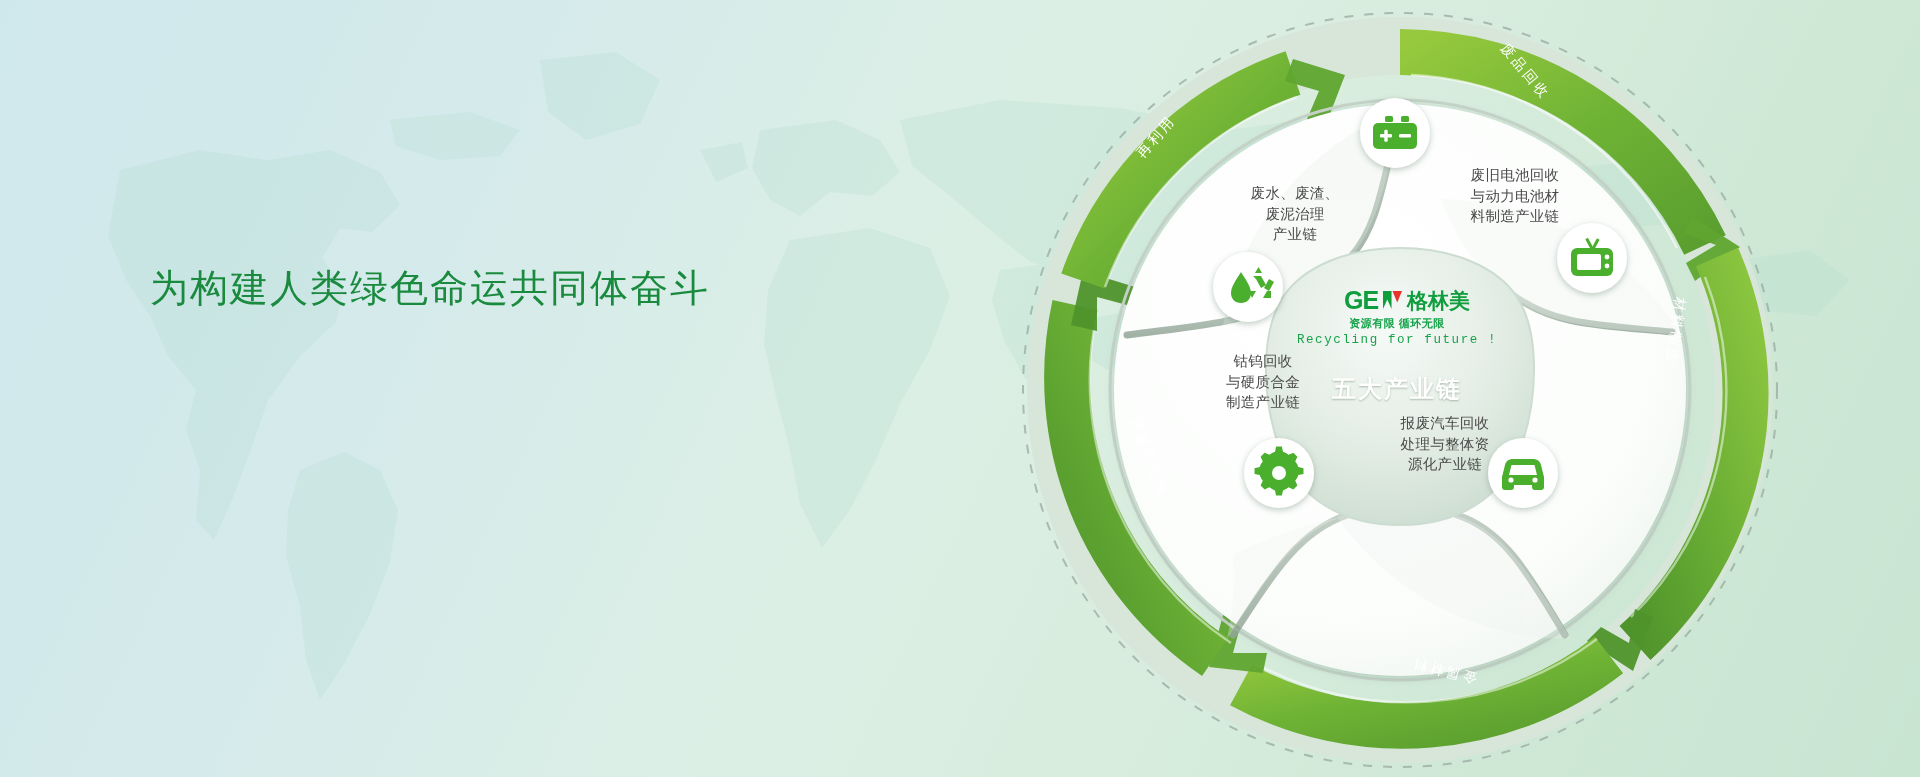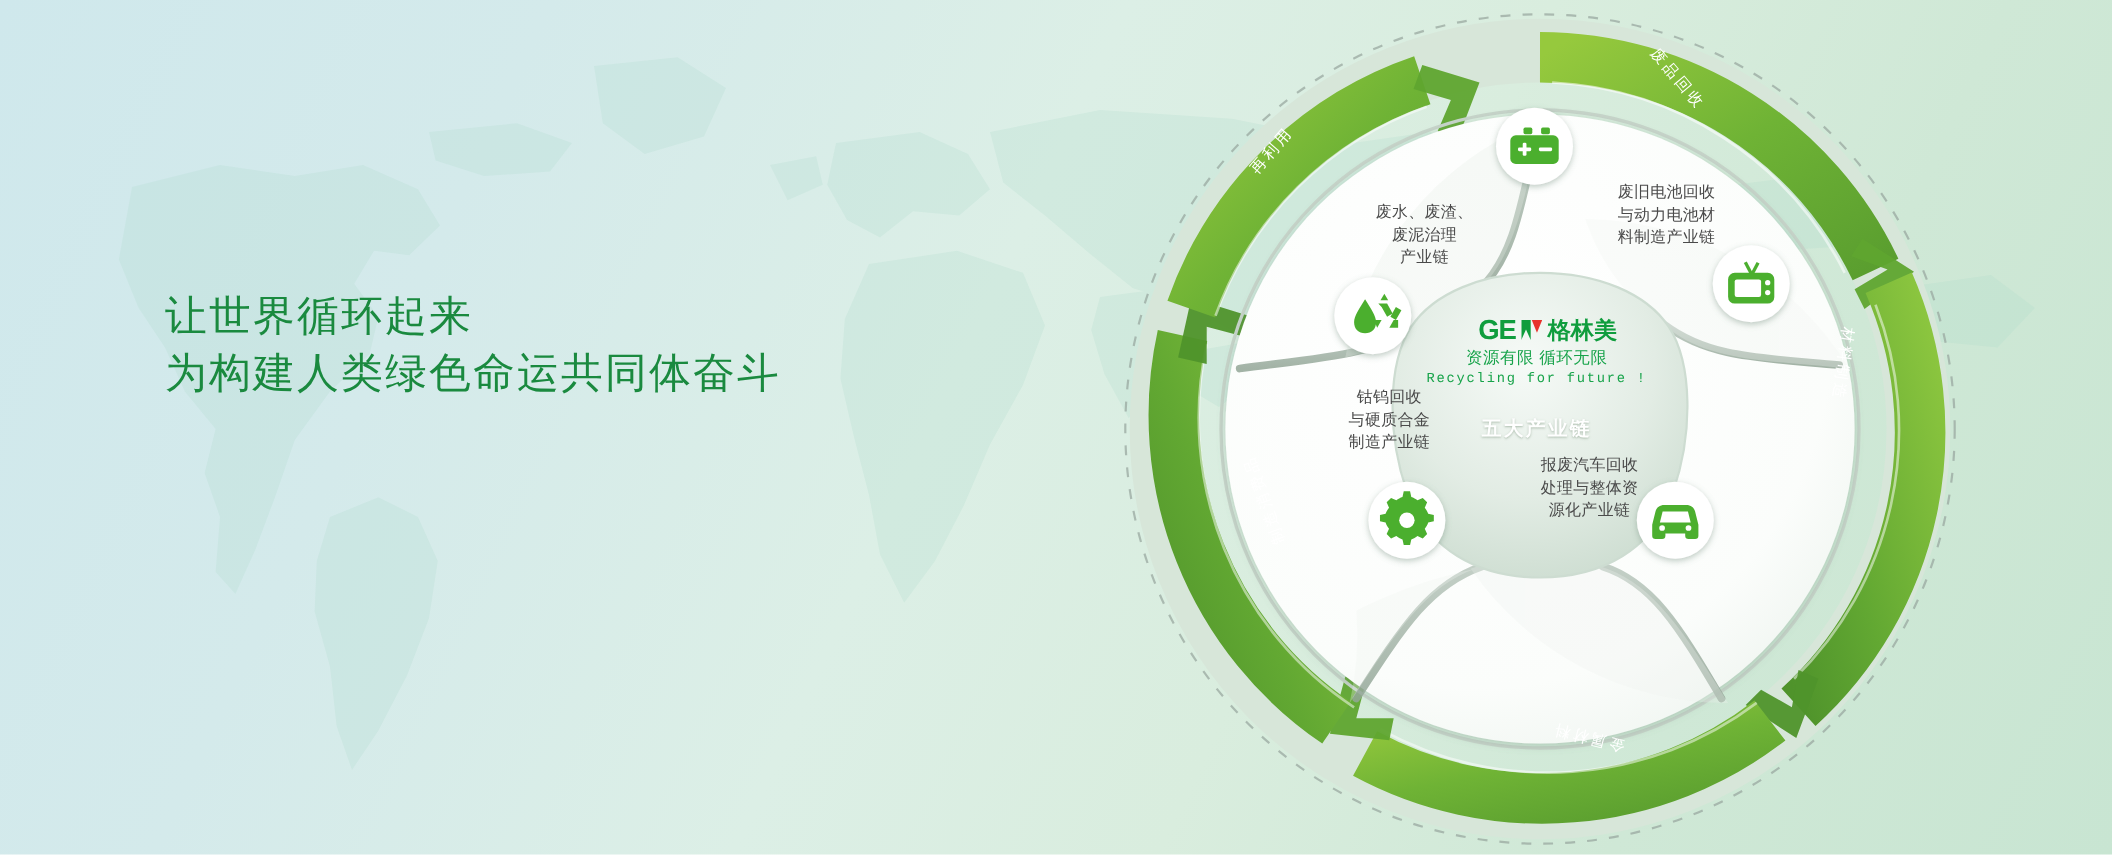--- a/index.html
+++ b/index.html
@@ -76,31 +76,31 @@
     font-family: "Liberation Sans", "DejaVu Sans", sans-serif;
     font-size: 25px; font-weight: bold; letter-spacing: -1px;
     color: #0f9d3d; line-height: 1; margin-left: 20px;
   }
   #gem-mark { display: inline-block; width: 19px; height: 21px; }
   #gem-cn {
     font-size: 21px; font-weight: bold; color: #0f9d3d;
     letter-spacing: 0px; line-height: 1;
   }
   #slogan-cn {
-    margin-top: 3px; font-size: 15px; font-weight: normal;
+    margin-top: 3px; font-size: 11px; font-weight: bold;
     color: #17a34a; letter-spacing: 0.5px;
   }
   #slogan-en {
     margin-top: 2px; font-size: 12.5px; font-weight: normal;
     color: #17a34a; letter-spacing: 1.6px;
     font-family: "Liberation Mono", "DejaVu Sans Mono", monospace;
   }
   #five-chain {
     margin-top: 26px;
-    font-size: 18px; font-weight: bold;
+    font-size: 24px; font-weight: bold;
     color: #ffffff; letter-spacing: 2px;
     text-shadow: 0 1px 2px rgba(90,120,90,0.45);
     font-family: Liberation Serif, serif;
   }
 </style>
 </head>
 <body>
 
 <div id="banner">
 
@@ -130,21 +130,20 @@
 
       <path d="M1180 390 L1240 382 L1272 400 L1244 420 L1190 414 Z"></path>
       <path d="M1300 392 L1346 386 L1360 408 L1318 418 Z"></path>
 
       <path d="M1560 170 L1640 160 L1700 186 L1676 224 L1610 228 L1564 206 Z"></path>
       <path d="M1740 260 L1810 250 L1850 280 L1816 316 L1756 310 Z"></path>
     </g>
   </svg>
 
   <div id="headline">
-    <div class="hl-line">让世界循环起来</div>
     <div class="hl-line">为构建人类绿色命运共同体奋斗</div>
   </div>
 
   <div id="diagram">
 
     <svg viewBox="0 0 790 790" width="790" height="790">
       <defs>
         <linearGradient id="gOuter" x1="0" y1="0" x2="1" y2="1">
           <stop offset="0%" stop-color="#96c93d"></stop>
           <stop offset="50%" stop-color="#6fb335"></stop>

